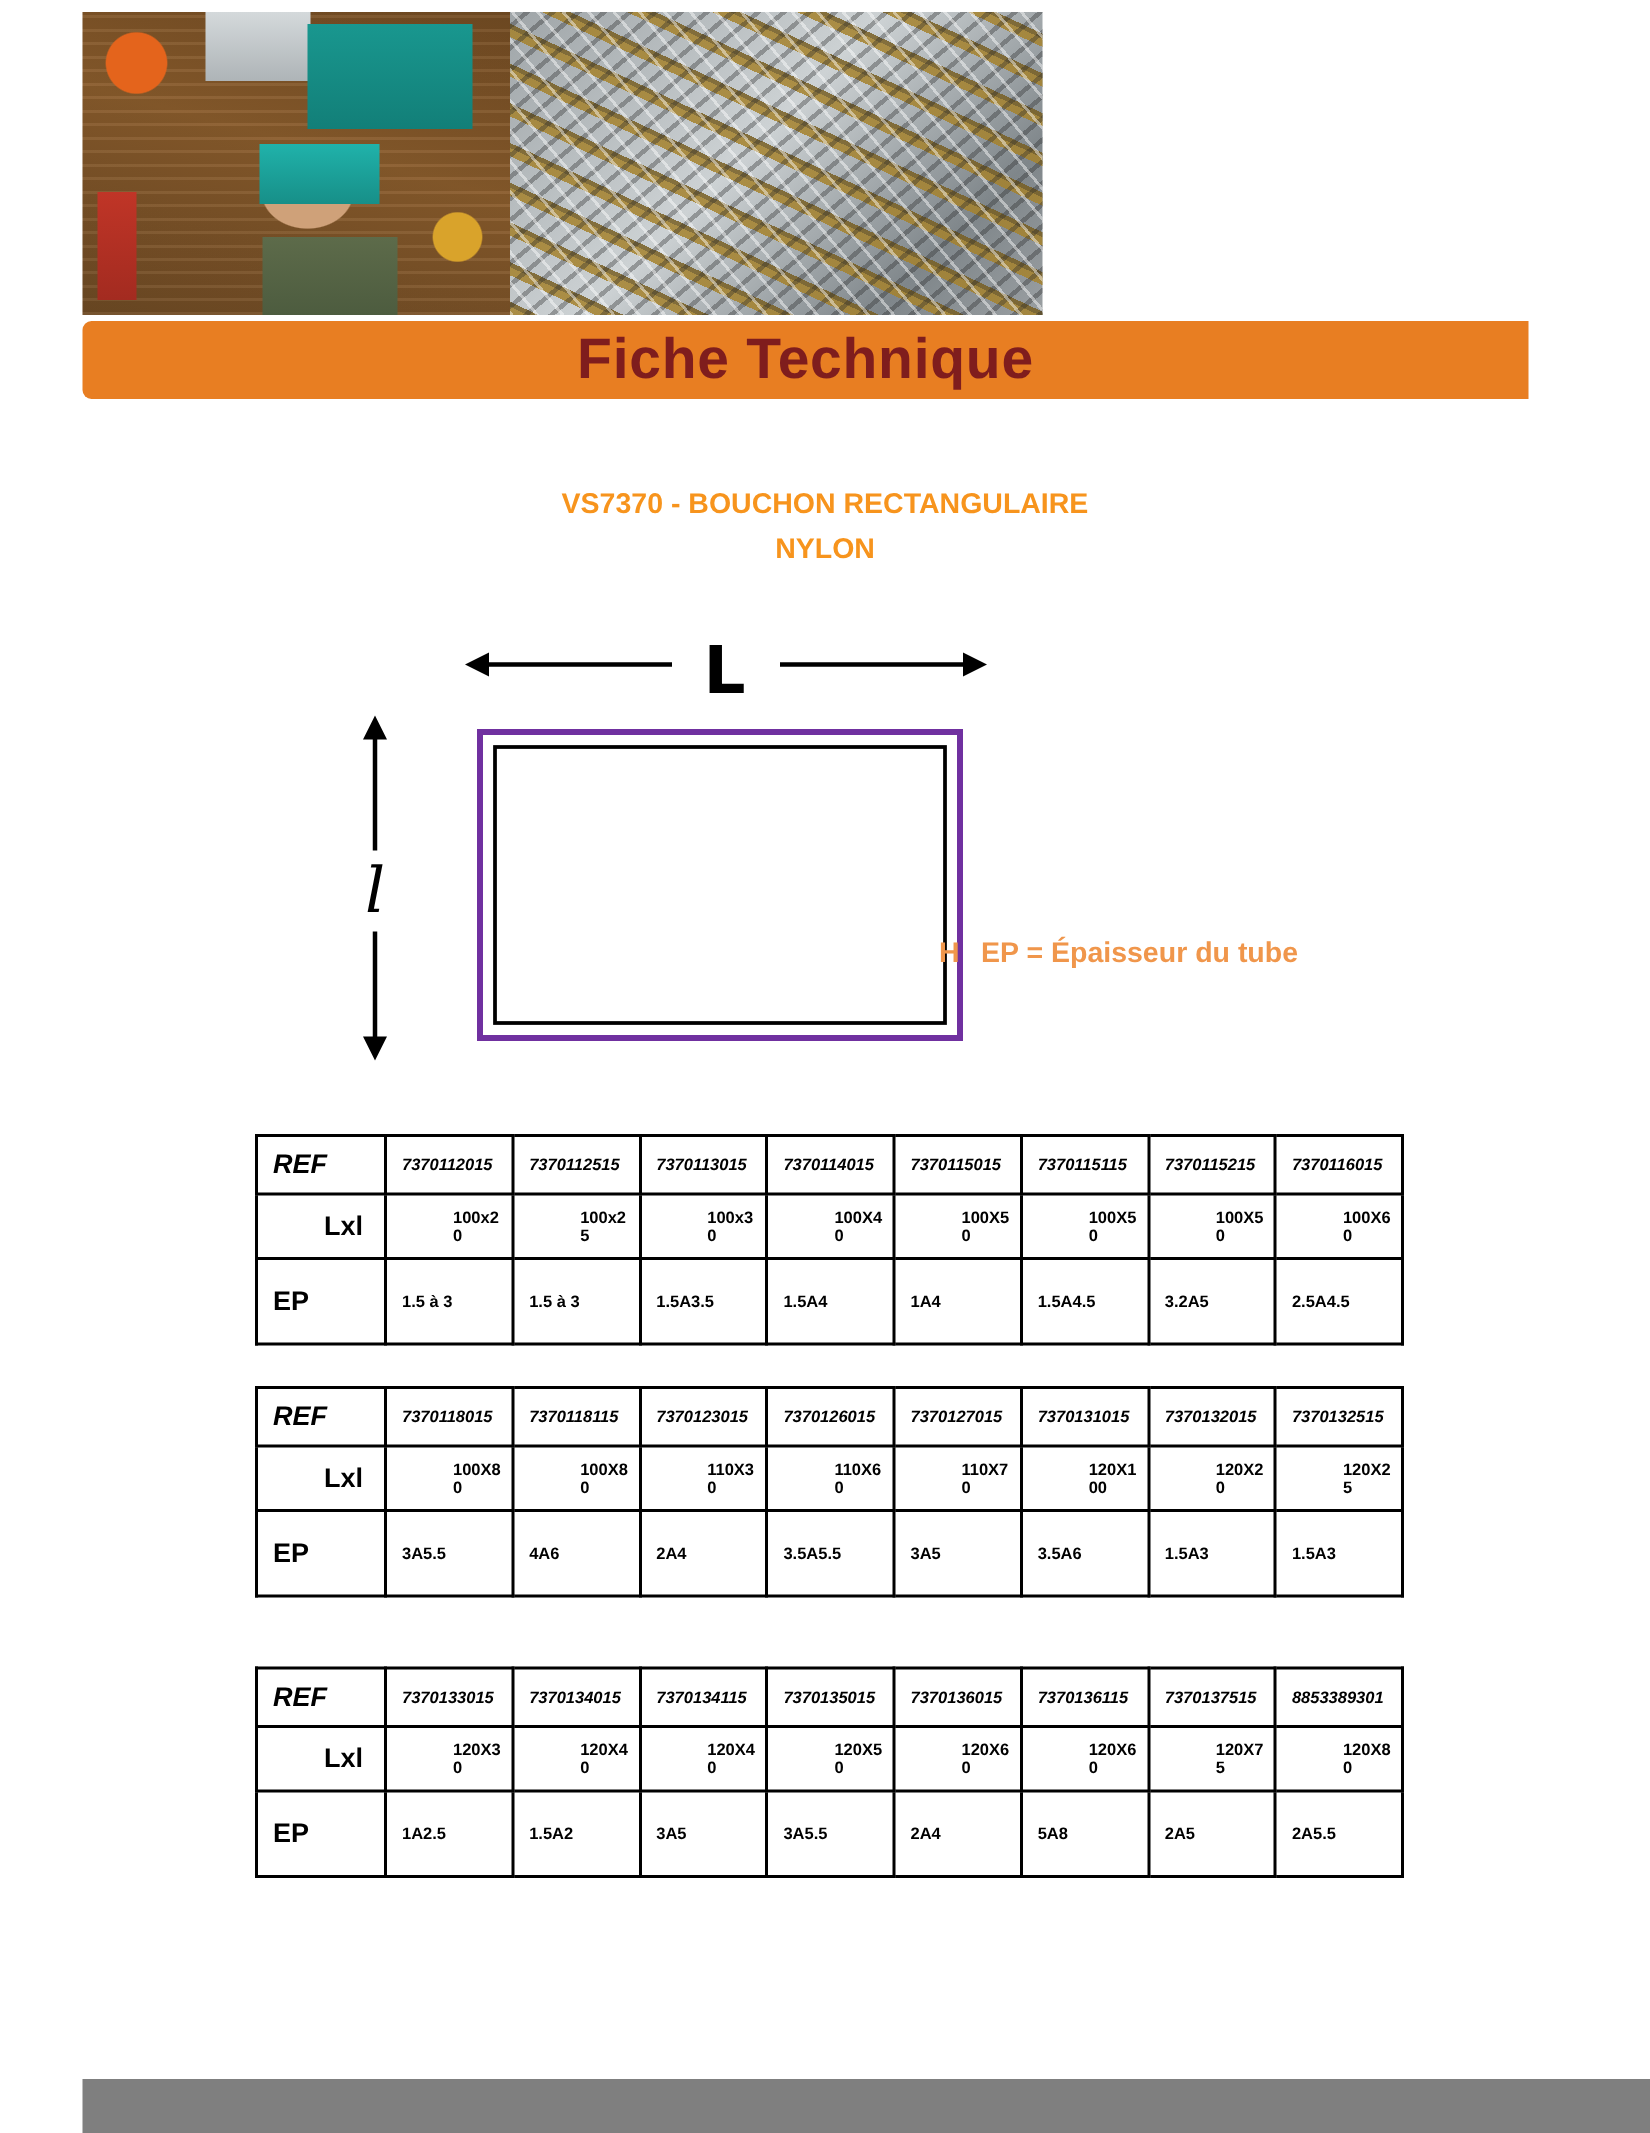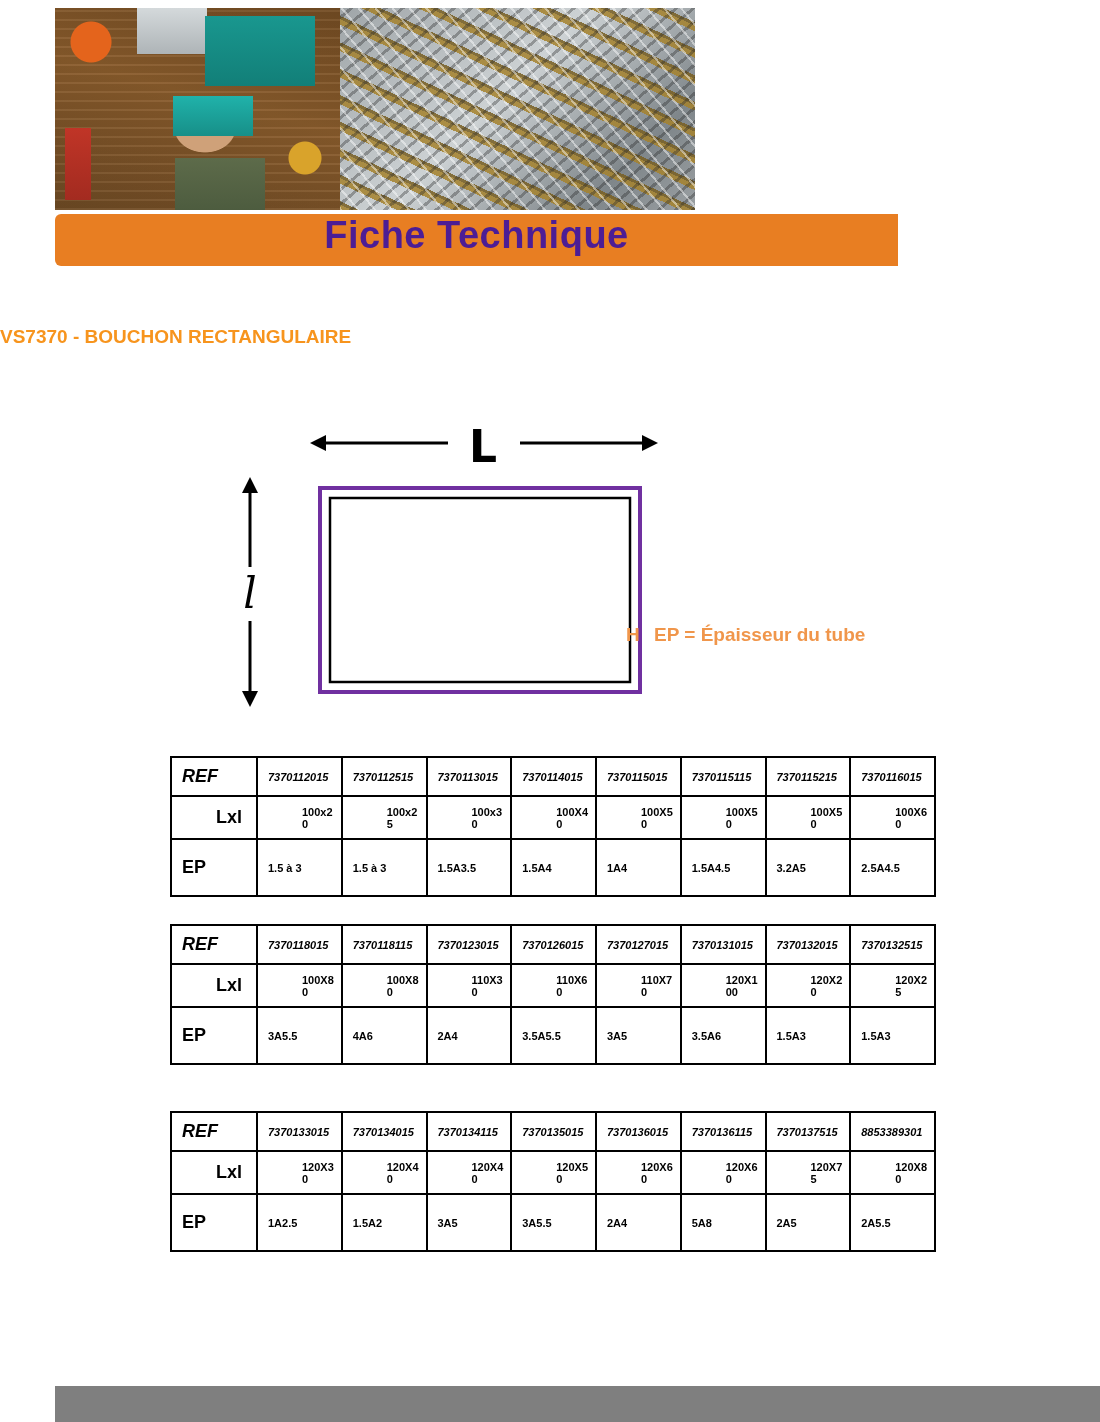--- a/index.html
+++ b/index.html
@@ -47,30 +47,30 @@
     font-size:42px; color:var(--title_orange,#F7941D); position:relative; top:-4px; letter-spacing:-1px;
   }
   .logo-dot {
     position:absolute; left:50px; top:5px; width:13px; height:13px;
     border-radius:50%; background:var(--title_orange,#F7941D);
   }
   .logo-swoosh { position:absolute; left:6px; top:92px; width:160px; height:22px; }
 
   
   .banner {
-    position:absolute; left:55px; top:214px; width:843px; height:52px;
-    background:var(--orange,#E87E22); color:#4c1d95;
-    display:flex; justify-content:center;
+    position:absolute; left:55px; top:214px; width:964px; height:52px;
+    background:var(--orange,#E87E22); color:#7f1d1d;
+    display:flex; align-items:center; justify-content:center;
     border-radius:6px 0 0 6px;
   }
   .banner span { font-size:38px; font-weight:bold; letter-spacing:0.5px; }
 
   
   .title {
-    position:absolute; left:0; top:322px; width:1100px; 
+    position:absolute; left:0; top:322px; width:1100px; text-align:center;
     color:var(--title_orange,#F7941D); font-weight:bold; font-size:19px; line-height:30px;
   }
 
   
   .diagram { position:absolute; left:230px; top:415px; width:660px; height:300px; }
 
   
   .tables { position:absolute; left:170px; top:756px; width:770px; }
   .spec-table {
     border-collapse:collapse; table-layout:fixed; width:766px; background:#fff;
@@ -104,20 +104,21 @@
     <div class="photo photo-left" data-name="workbench-photo"></div>
     <div class="photo photo-right" data-name="screws-photo"></div>
   </div>
 
   <div class="banner" data-name="banner-fiche-technique">
     <span data-name="banner-label">Fiche Technique</span>
   </div>
 
   <div class="title" data-name="product-title">
     <div data-name="product-title-line1">VS7370 - BOUCHON RECTANGULAIRE</div>
+    <div data-name="product-title-line2">NYLON</div>
   </div>
 
   <div class="diagram" data-name="dimension-diagram">
     <svg width="660" height="300" viewBox="0 0 660 300" data-name="dimension-diagram-svg">
 
       <g data-name="length-arrow">
         <polygon points="80,28 96,20 96,36" fill="#000"></polygon>
         <line x1="92" y1="28" x2="218" y2="28" stroke="#000" stroke-width="3"></line>
         <line x1="290" y1="28" x2="416" y2="28" stroke="#000" stroke-width="3"></line>
         <polygon points="428,28 412,20 412,36" fill="#000"></polygon>

